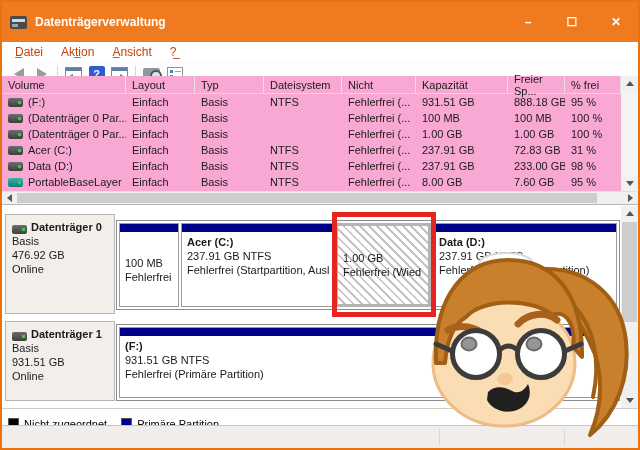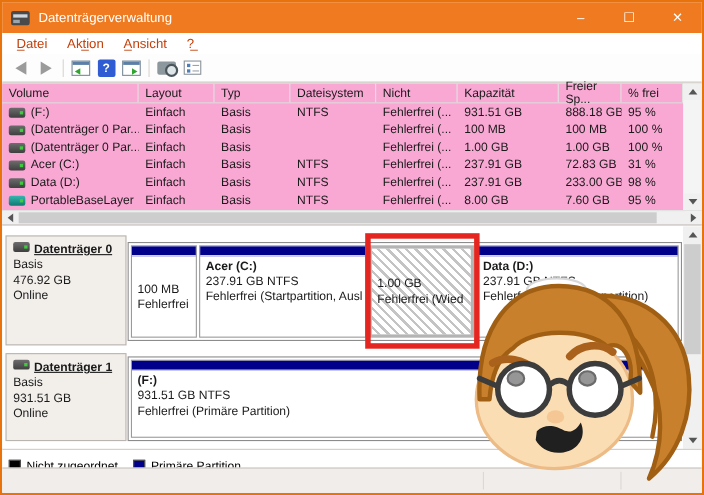--- a/index.html
+++ b/index.html
@@ -2,21 +2,21 @@
 <html><head>
 <meta charset="utf-8">
 <style>
   * { box-sizing: border-box; margin: 0; padding: 0; }
   html,body { width:640px; height:450px; overflow:hidden; }
   body { font-family:"Liberation Sans", sans-serif; background:#fff; position:relative; }
 
   .window { position:absolute; inset:0; border:2px solid #E8730C; background:#fff; }
 
   
-  .titlebar { height:28px; background:#EF7A1F; display:flex; align-items:center; padding-left:8px; color:#fff; }
+  .titlebar { height:40px; background:#EF7A1F; display:flex; align-items:center; padding-left:8px; color:#fff;font-weight:bold; }
   .title-icon { width:17px; height:13px; background:#4a4a4a; border-radius:2px; position:relative; margin-right:8px; }
   .title-icon::before { content:''; position:absolute; left:2px; top:3px; width:13px; height:3px; background:#cfd8de; }
   .title-icon::after { content:''; position:absolute; left:2px; bottom:2px; width:6px; height:3px; background:#9aa5ad; }
   .title-text { font-size:12px; }
   .win-controls { margin-left:auto; display:flex; height:28px; }
   .win-btn { width:44px; height:28px; display:flex; align-items:center; justify-content:center; font-size:12px; color:#fff; }
 
   
   .menubar { height:19px; background:#fff; display:flex; align-items:center; font-size:12px; color:#c2410c; padding-left:4px; }
   .menu-item { padding:0 9px; }
@@ -67,21 +67,21 @@
   .hscroll .thumb { position:absolute; left:15px; top:1px; height:10px; width:580px; background:#cdcdcd; }
 
   
   .graph { position:absolute; left:0; top:202px; width:636px; height:204px; background:#fff; border-top:1px solid #b9b5b1; }
   .vscroll-graph { position:absolute; right:0; top:1px; width:17px; height:202px; background:#f0f0f0; }
   .vscroll-graph .up { position:absolute; top:0; left:0; width:17px; height:15px; }
   .vscroll-graph .down { position:absolute; bottom:0; left:0; width:17px; height:15px; }
   .vscroll-graph .thumb { position:absolute; top:16px; left:1px; width:15px; height:100px; background:#cdcdcd; }
 
   .disk-info { position:absolute; left:3px; width:110px; background:#f2efeb; border:1px solid #b8b4b0; padding:5px 6px; font-size:11px; line-height:14px; color:#1a1a1a; }
-  .disk-name { display:flex; align-items:flex-start; font-weight:bold;text-decoration:underline; }
+  .disk-name { display:flex; align-items:flex-end; font-weight:bold; }
   .disk-name .drive-ico { margin-right:4px; }
   .disk-strip { position:absolute; left:114px; right:18px; border:1px solid #8c8c8c; background:#fff; padding:2px; display:flex; }
   .part { border:1px solid #9a9a9a; margin-right:2px; display:flex; flex-direction:column; background:#fff; }
   .part:last-child { margin-right:0; }
   .pbar { height:9px; background:#00008B; border-bottom:1px solid #fff; flex:0 0 9px; }
   .pbody { flex:1; padding:2px 5px; font-size:11px; line-height:14px; color:#1a1a1a; overflow:hidden; white-space:nowrap; }
   .pbody .ptitle { font-weight:bold; }
   .part.center .pbody { display:flex; flex-direction:column; justify-content:center; }
   .part.selected { border:3px solid #b4b4b4;
     background:repeating-linear-gradient(45deg,#ffffff 0 4px,#c4c4c4 4px 6px); }

